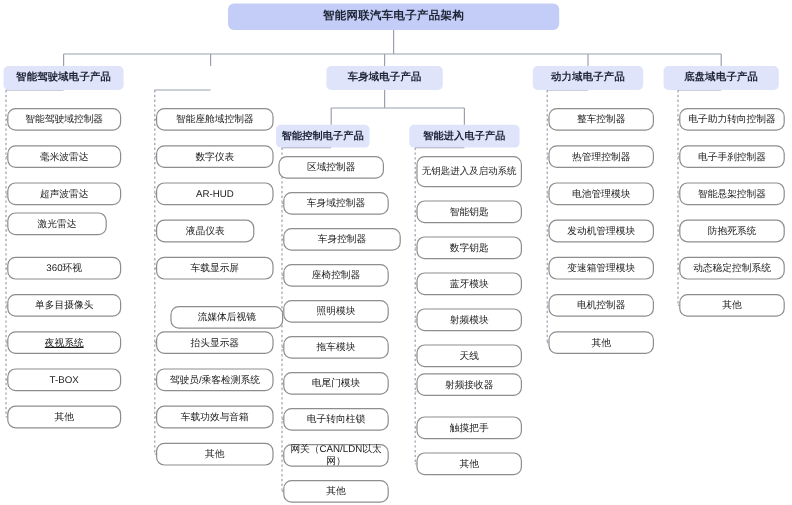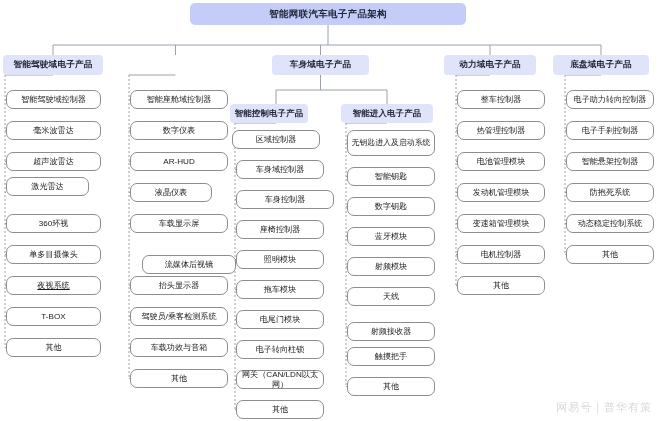--- a/index.html
+++ b/index.html
@@ -164,32 +164,31 @@
       <div class="node leaf" style="left: 236px; top: 310px; width: 88px; height: 19px;">电尾门模块</div>
       <div class="node leaf" style="left: 236px; top: 340px; width: 88px; height: 19px;">电子转向柱锁</div>
       <div class="node leaf" style="left: 236px; top: 370px; width: 88px; height: 19px;">网关（CAN/LDN以太网）</div>
       <div class="node leaf" style="left: 236px; top: 400px; width: 88px; height: 19px;">其他</div>
       <div class="node leaf two-line" style="left: 347px; top: 130px; width: 88px; height: 26px;">无钥匙进入及启动系统</div>
       <div class="node leaf" style="left: 347px; top: 167px; width: 88px; height: 19px;">智能钥匙</div>
       <div class="node leaf" style="left: 347px; top: 197px; width: 88px; height: 19px;">数字钥匙</div>
       <div class="node leaf" style="left: 347px; top: 227px; width: 88px; height: 19px;">蓝牙模块</div>
       <div class="node leaf" style="left: 347px; top: 257px; width: 88px; height: 19px;">射频模块</div>
       <div class="node leaf" style="left: 347px; top: 287px; width: 88px; height: 19px;">天线</div>
-      <div class="node leaf" style="left: 347px; top: 322px; width: 88px; height: 19px;">射频接收器</div>
+      <div class="node leaf" style="left: 347px; top: 311px; width: 88px; height: 19px;">射频接收器</div>
       <div class="node leaf" style="left: 347px; top: 347px; width: 88px; height: 19px;">触摸把手</div>
       <div class="node leaf" style="left: 347px; top: 377px; width: 88px; height: 19px;">其他</div>
       <div class="node leaf" style="left: 457px; top: 90px; width: 88px; height: 19px;">整车控制器</div>
       <div class="node leaf" style="left: 457px; top: 121px; width: 88px; height: 19px;">热管理控制器</div>
       <div class="node leaf" style="left: 457px; top: 152px; width: 88px; height: 19px;">电池管理模块</div>
       <div class="node leaf" style="left: 457px; top: 183px; width: 88px; height: 19px;">发动机管理模块</div>
       <div class="node leaf" style="left: 457px; top: 214px; width: 88px; height: 19px;">变速箱管理模块</div>
       <div class="node leaf" style="left: 457px; top: 245px; width: 88px; height: 19px;">电机控制器</div>
       <div class="node leaf" style="left: 457px; top: 276px; width: 88px; height: 19px;">其他</div>
       <div class="node leaf" style="left: 566px; top: 90px; width: 88px; height: 19px;">电子助力转向控制器</div>
       <div class="node leaf" style="left: 566px; top: 121px; width: 88px; height: 19px;">电子手刹控制器</div>
       <div class="node leaf" style="left: 566px; top: 152px; width: 88px; height: 19px;">智能悬架控制器</div>
       <div class="node leaf" style="left: 566px; top: 183px; width: 88px; height: 19px;">防抱死系统</div>
       <div class="node leaf" style="left: 566px; top: 214px; width: 88px; height: 19px;">动态稳定控制系统</div>
       <div class="node leaf" style="left: 566px; top: 245px; width: 88px; height: 19px;">其他</div>
     </div>
 
-  <div class="watermark">网易号｜普华有策</div>
 </div>
 
 </body></html>

